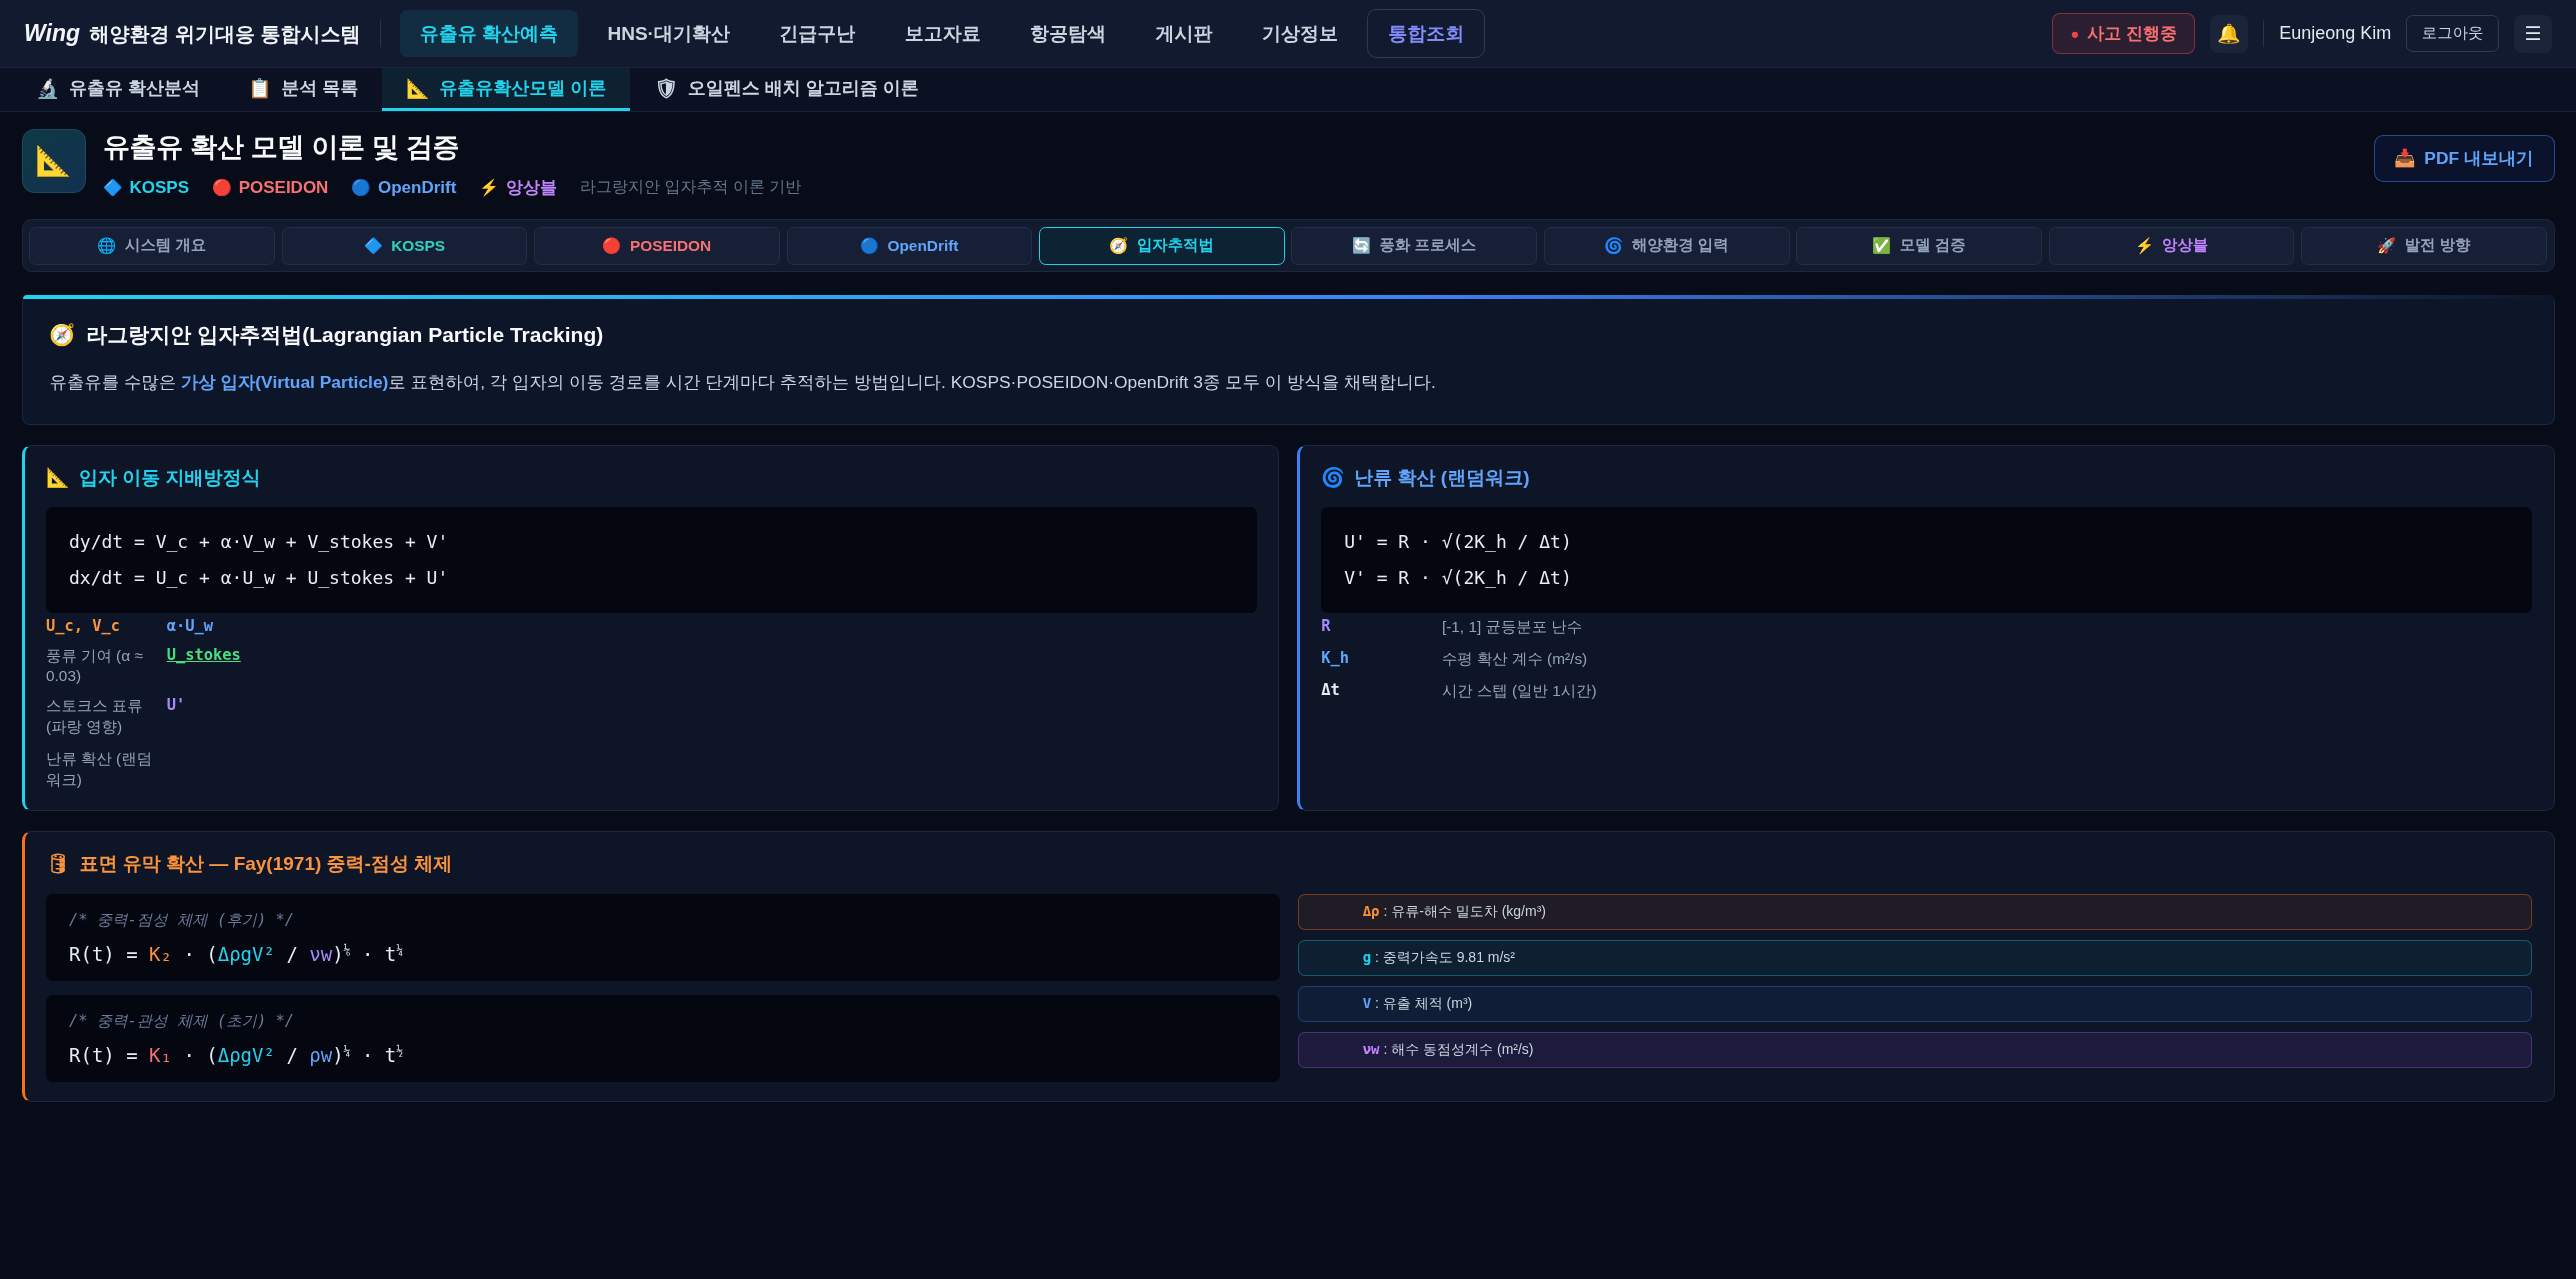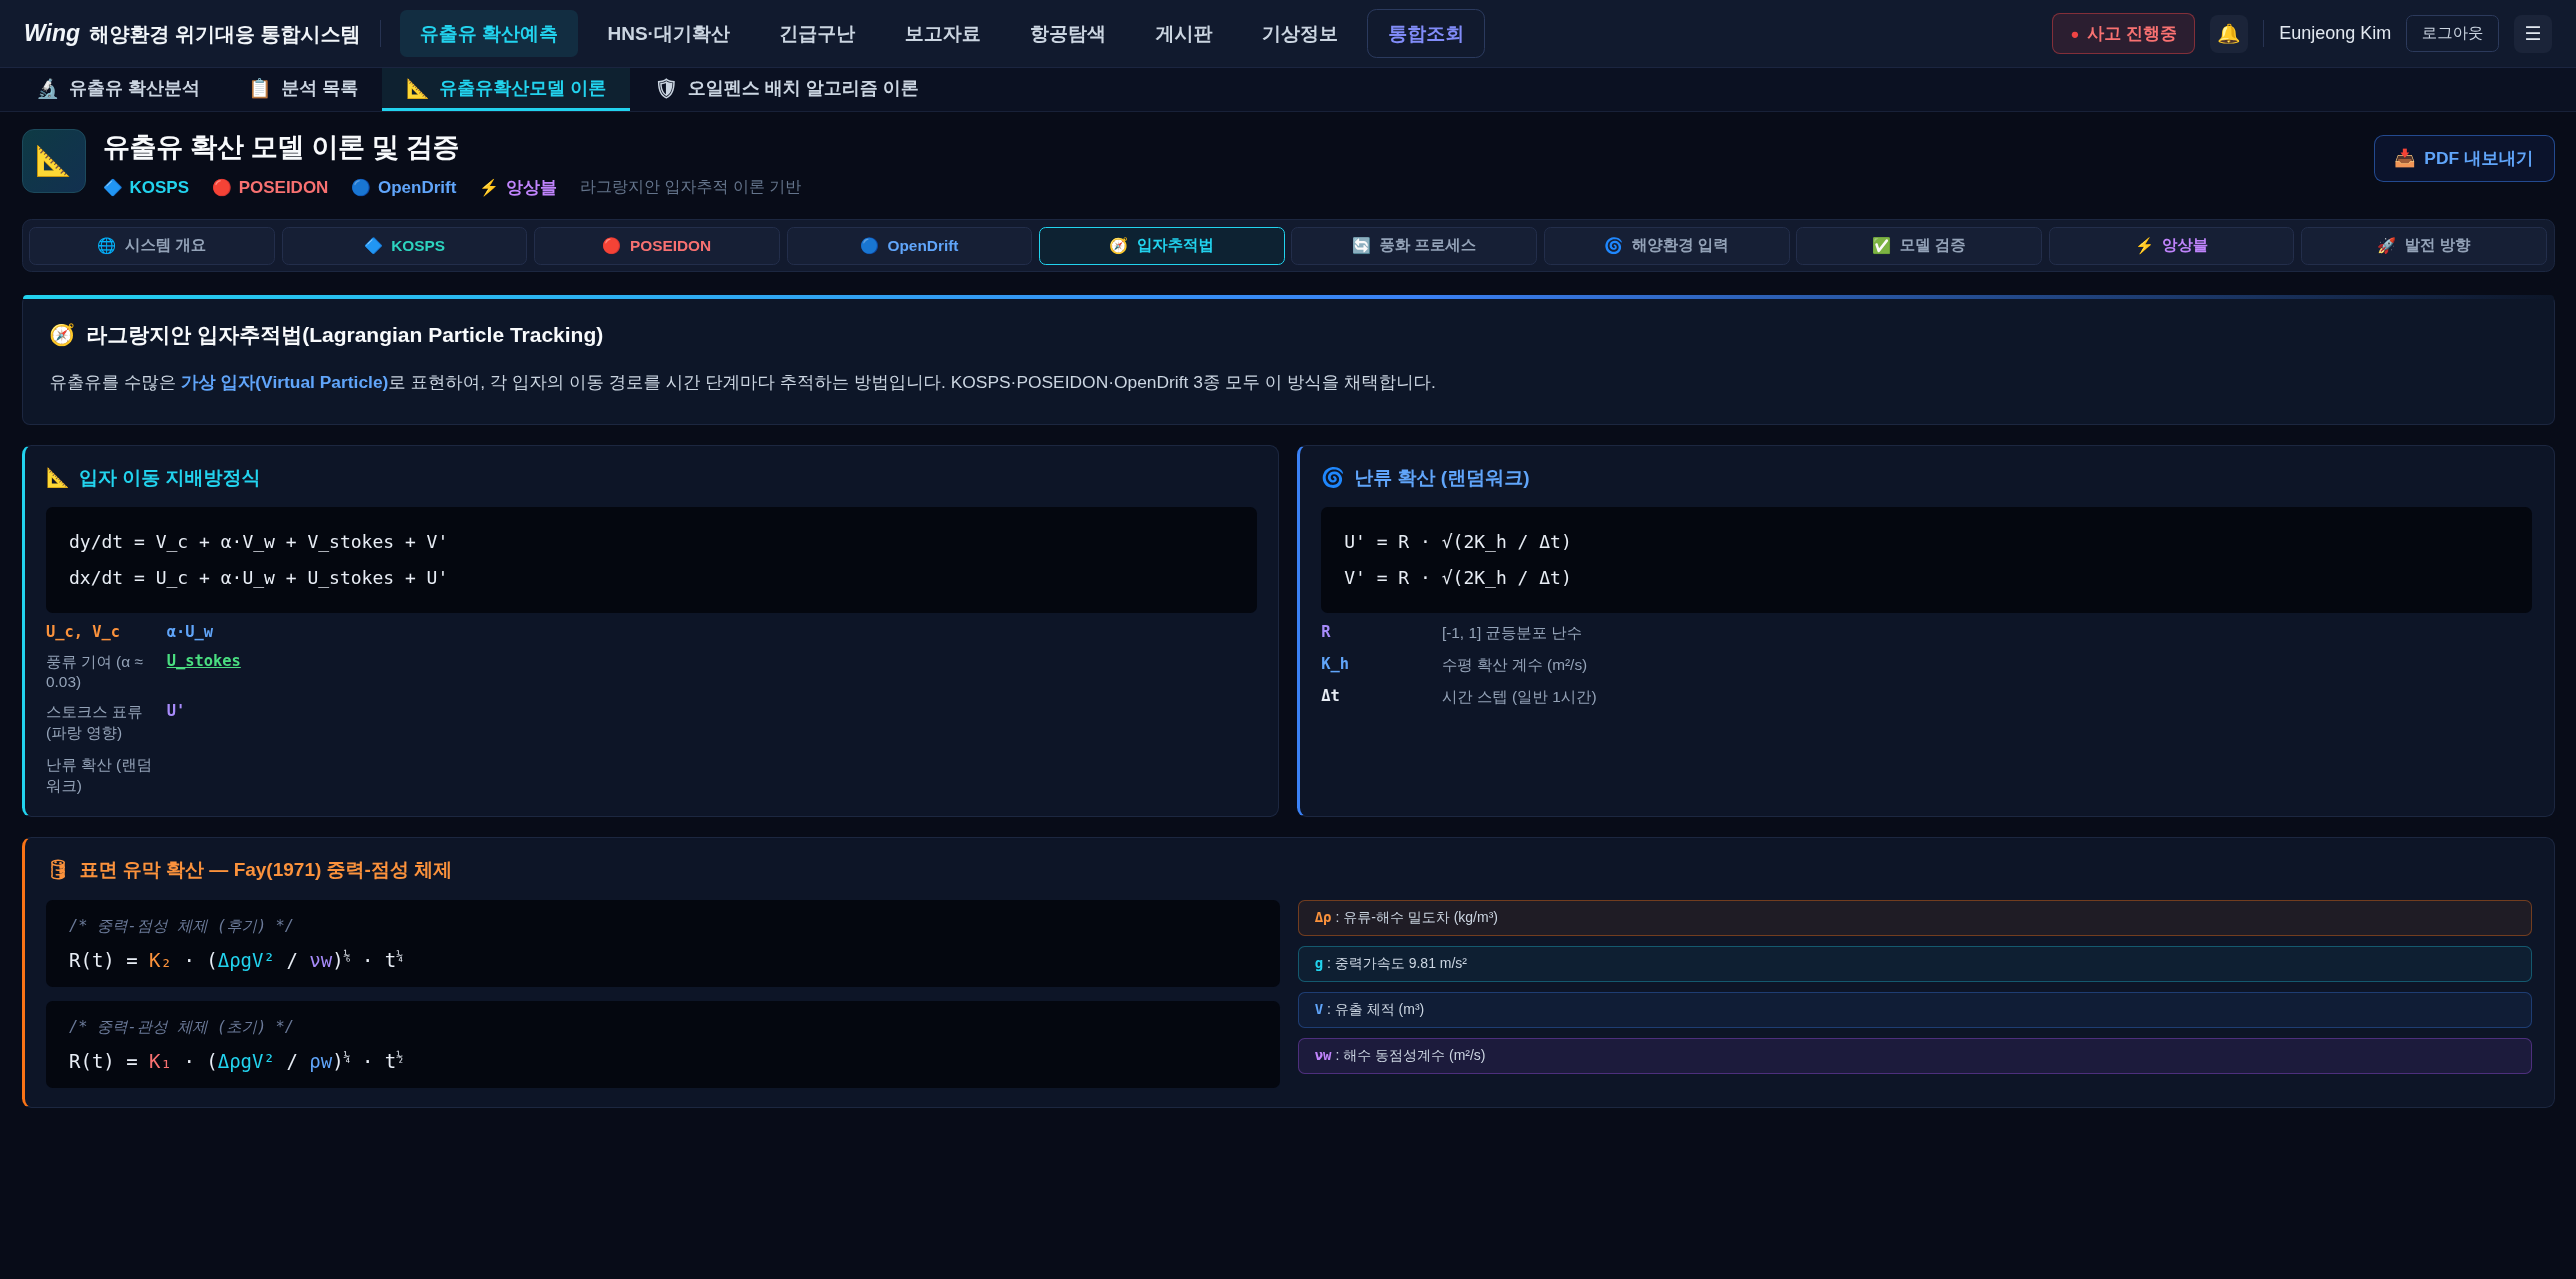--- a/index.html
+++ b/index.html
@@ -79,40 +79,40 @@
   
   .cards-row { margin-top:20px; display:grid; grid-template-columns:1fr 1fr; gap:17.4px; }
   .card { background:#0d1527; border:0.7px solid #1c2740; border-radius:9.4px; padding:19px 21.5px; }
   .card.accent-cyan { border-left:3.4px solid #22d3ee; }
   .card.accent-blue { border-left:3.4px solid #3b82f6; }
   .card.accent-orange { border-left:3.4px solid #f97316; }
   .card-title { font-size:19px; font-weight:700; display:flex; align-items:center; gap:9.4px; }
   .card-title.t-cyan { color:#22d3ee; } .card-title.t-blue { color:#60a5fa; } .card-title.t-orange { color:#fb923c; }
   .codeblock { margin-top:16px; background:#04070f; border-radius:6.7px; padding:17.4px 23px;
     font-family:"DejaVu Sans Mono", monospace; font-size:18px; color:#e8edf5; line-height:2.0; }
-  .legend { margin-top:10px; display:grid; grid-template-columns:114px 1fr; row-gap:10.7px; column-gap:6.7px; }
+  .legend { margin-top:4px; display:grid; grid-template-columns:114px 1fr; row-gap:10.7px; column-gap:6.7px; }
   .legend-term { font-family:"DejaVu Sans Mono", monospace; font-weight:700; font-size:15.4px; }
   .legend-desc { font-size:15.4px; color:#94a3b8; }
   .tc-orange { color:#fb923c; } .tc-blue { color:#60a5fa; } .tc-green { color:#4ade80;text-decoration:underline; }
   .tc-purple { color:#a78bfa; } .tc-white { color:#e8edf5; }
 
   
   .fay-grid { margin-top:17.4px; display:grid; grid-template-columns:1fr 1fr; gap:17.4px; }
   .fay-left { display:flex; flex-direction:column; gap:13.4px; }
   .fay-code { background:#04070f; border-radius:6.7px; padding:16px 23px;
     font-family:"DejaVu Sans Mono", monospace; }
   .fay-comment { font-size:15.4px; font-style:italic; color:#6b7a99; }
   .fay-formula { margin-top:12px; font-size:19px; color:#e8edf5; }
   .fay-formula .red { color:#f87171; } .fay-formula .orange { color:#fb923c; }
   .fay-formula .cyan { color:#22d3ee; } .fay-formula .blue { color:#60a5fa; }
   .fay-formula .purple { color:#a78bfa; }
   .fay-formula .sup { font-size:0.6em; vertical-align:super; }
   .fay-right { display:flex; flex-direction:column; gap:10px; }
   .param-row { border-radius:6.7px; padding:8px 16px; font-size:14px; color:#cbd5e1; }
-  .param-sym { font-weight:700; font-family:"DejaVu Sans Mono", monospace; }
+  .param-sym { font-weight:700; font-family:"DejaVu Sans Mono", monospace;margin-left:48px; }
   .param-row.theme-orange { background:rgba(249,115,22,0.08); border:0.7px solid rgba(249,115,22,0.38); }
   .param-row.theme-orange .param-sym { color:#fb923c; }
   .param-row.theme-cyan { background:rgba(34,211,238,0.06); border:0.7px solid rgba(34,211,238,0.32); }
   .param-row.theme-cyan .param-sym { color:#22d3ee; }
   .param-row.theme-blue { background:rgba(59,130,246,0.08); border:0.7px solid rgba(59,130,246,0.32); }
   .param-row.theme-blue .param-sym { color:#60a5fa; }
   .param-row.theme-purple { background:rgba(168,85,247,0.10); border:0.7px solid rgba(168,85,247,0.35); }
   .param-row.theme-purple .param-sym { color:#c084fc; }
   .mt30 { margin-top:20px; }
 </style>

